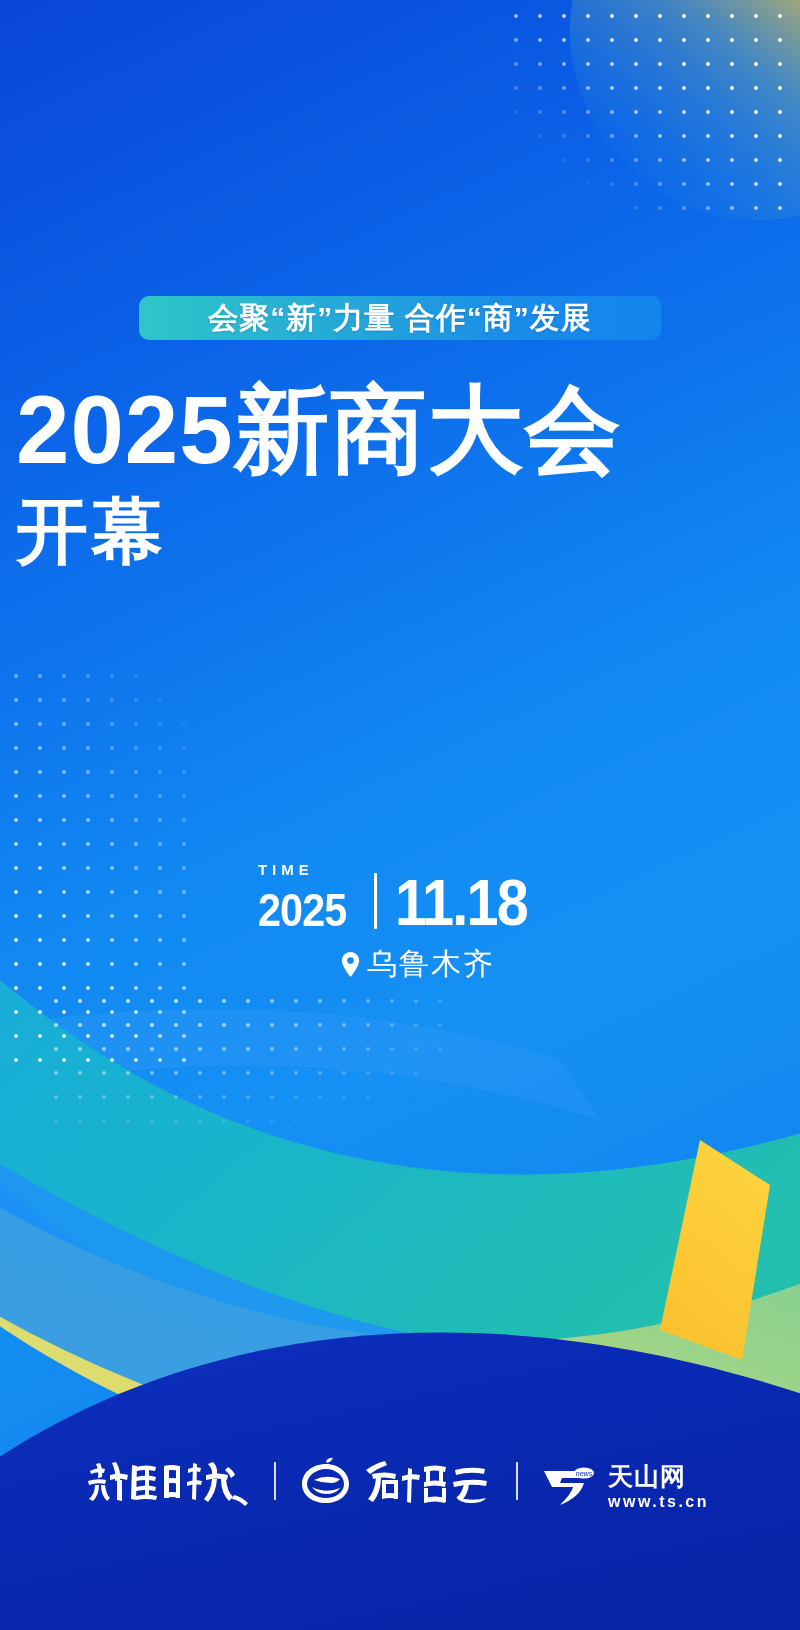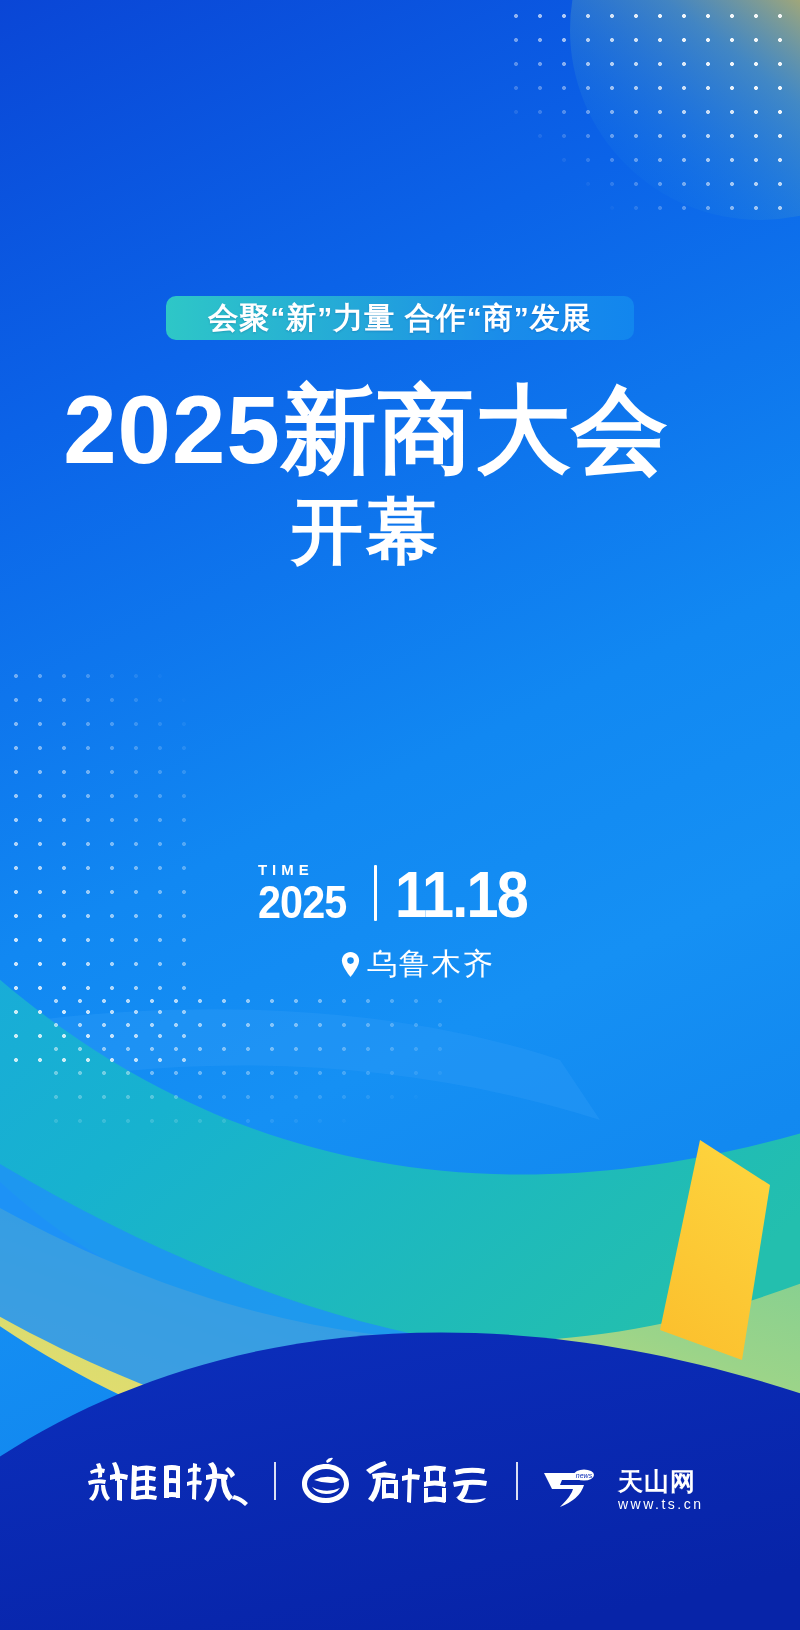--- a/index.html
+++ b/index.html
@@ -50,43 +50,42 @@
   }
 
   
   .content { position: relative; z-index: 5; }
 
   .subtitle-pill {
     position: absolute;
     left: 50%;
     transform: translateX(-50%);
     top: 296px;
-    width: 468px;
+    width: 522px;
     height: 44px;
     border-radius: 10px;
     background: linear-gradient(90deg, #2ec7c7 0%, #24a8d8 40%, #1a8cea 72%, #1286ee 100%);
     display: flex;
     align-items: center;
     justify-content: center;
   }
   .subtitle-text {
     color: #ffffff;
     font-size: 30px;
     font-weight: bold;
     letter-spacing: 1px;
     white-space: nowrap;
     text-shadow: 0 1px 2px rgba(0,40,120,0.22);
   }
 
   .headline {
     position: absolute;
     top: 376px;
-    left: 4px;
+    left: 16px;
     width: 724px;
-    text-align: center;
     color: #ffffff;
   }
   .headline-line1 {
     font-size: 96px;
     font-weight: bold;
     line-height: 1.12;
     letter-spacing: 1px;
     white-space: nowrap;
   }
   .headline-line2 {
@@ -113,21 +112,21 @@
     display: flex;
     flex-direction: column;
     align-items: flex-start;
     padding-right: 16px;
   }
   .date-time-label {
     font-size: 15px;
     font-weight: bold;
     letter-spacing: 5px;
     line-height: 1;
-    margin-bottom: 3px;
+    margin-bottom: 11px;
   }
   .date-year {
     font-size: 47px;
     font-weight: bold;
     line-height: 0.92;
     letter-spacing: -1px;
     transform: scaleX(0.88);
     transform-origin: left bottom;
   }
   .date-divider {
@@ -182,35 +181,36 @@
   }
   .logo-cell { display: flex; align-items: center; justify-content: center; }
   .logo-sep {
     width: 2px;
     height: 38px;
     background: rgba(255,255,255,0.85);
     margin: 0 22px;
   }
   .logo-xjrb { width: 168px; height: 52px; }
   .logo-slc  { width: 196px; height: 52px; display: flex; align-items: center; gap: 6px; }
-  .logo-tsw  { width: 176px; height: 52px; display: flex; align-items: flex-end; gap: 18px; margin-top: 12px; }
+  .logo-tsw  { width: 176px; height: 52px; display: flex; align-items: center; gap: 8px; margin-top: 12px; }
   .tsw-text { display: flex; flex-direction: column; align-items: flex-start; }
   .tsw-name {
     color: #ffffff;
     font-size: 25px;
     font-weight: bold;
     letter-spacing: 1px;
     line-height: 1.05;
   }
   .tsw-url {
     color: #ffffff;
-    font-size: 14px;
+    font-size: 16px;
     letter-spacing: 2.5px;
     line-height: 1.2;
     margin-top: 2px;
+    font-weight: bold;
   }
   .group-name {
     margin-top: 20px;
     text-align: center;
     color: #ffffff;
     font-size: 21px;
     letter-spacing: 11px;
     text-indent: 11px;
     font-weight: normal;
   }

